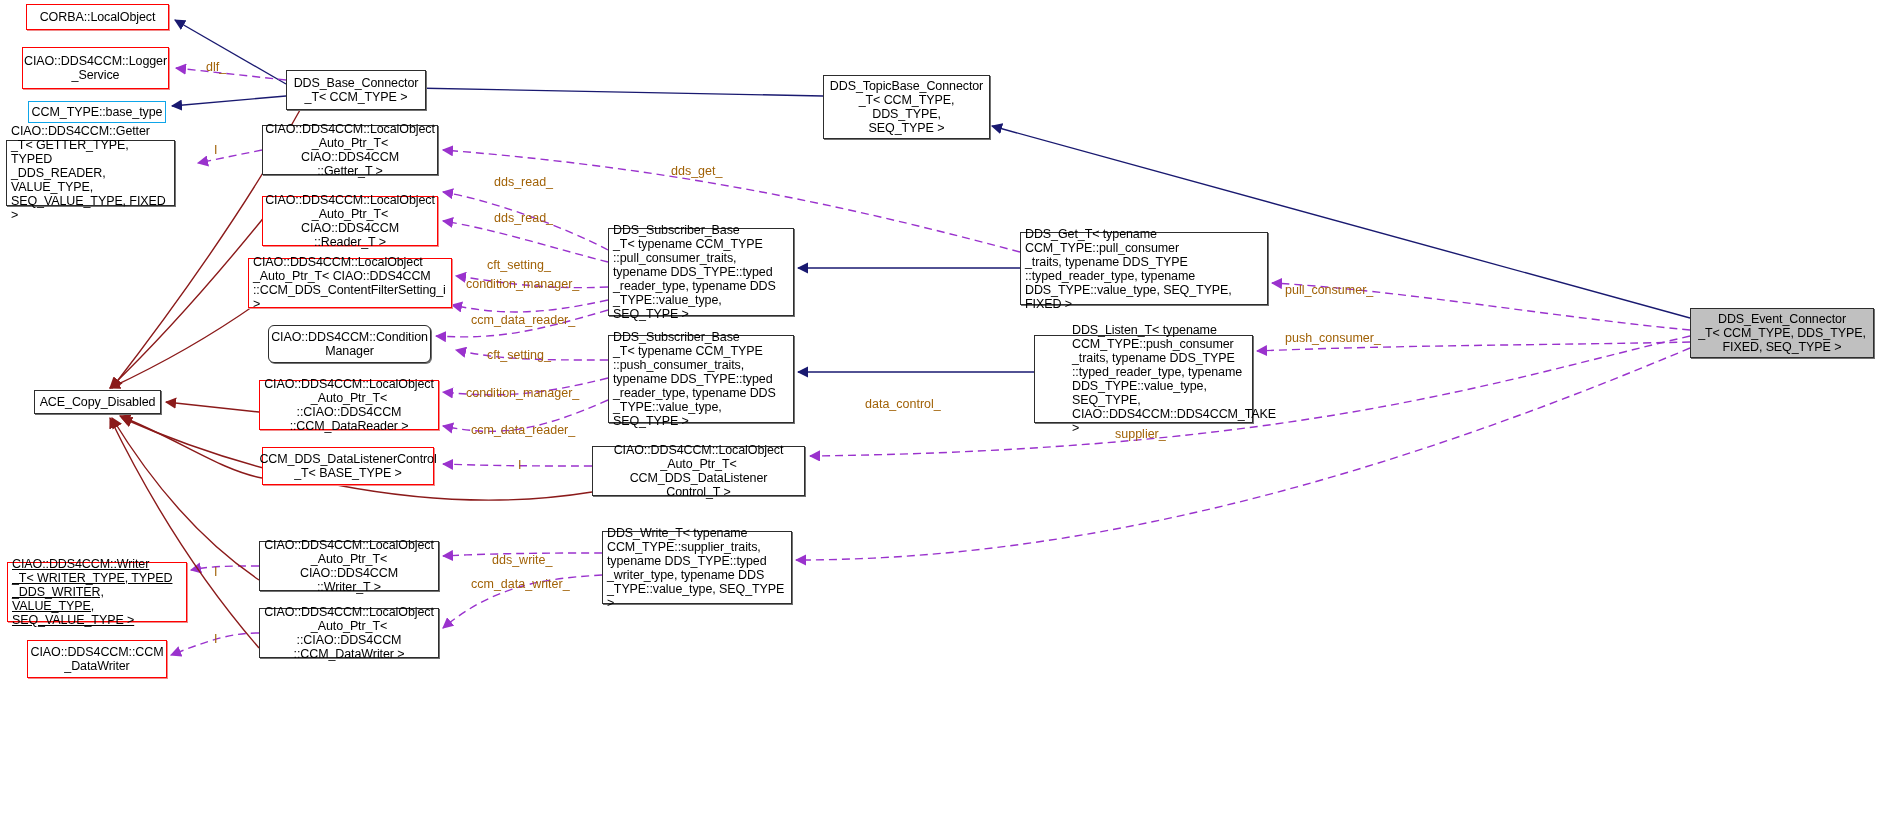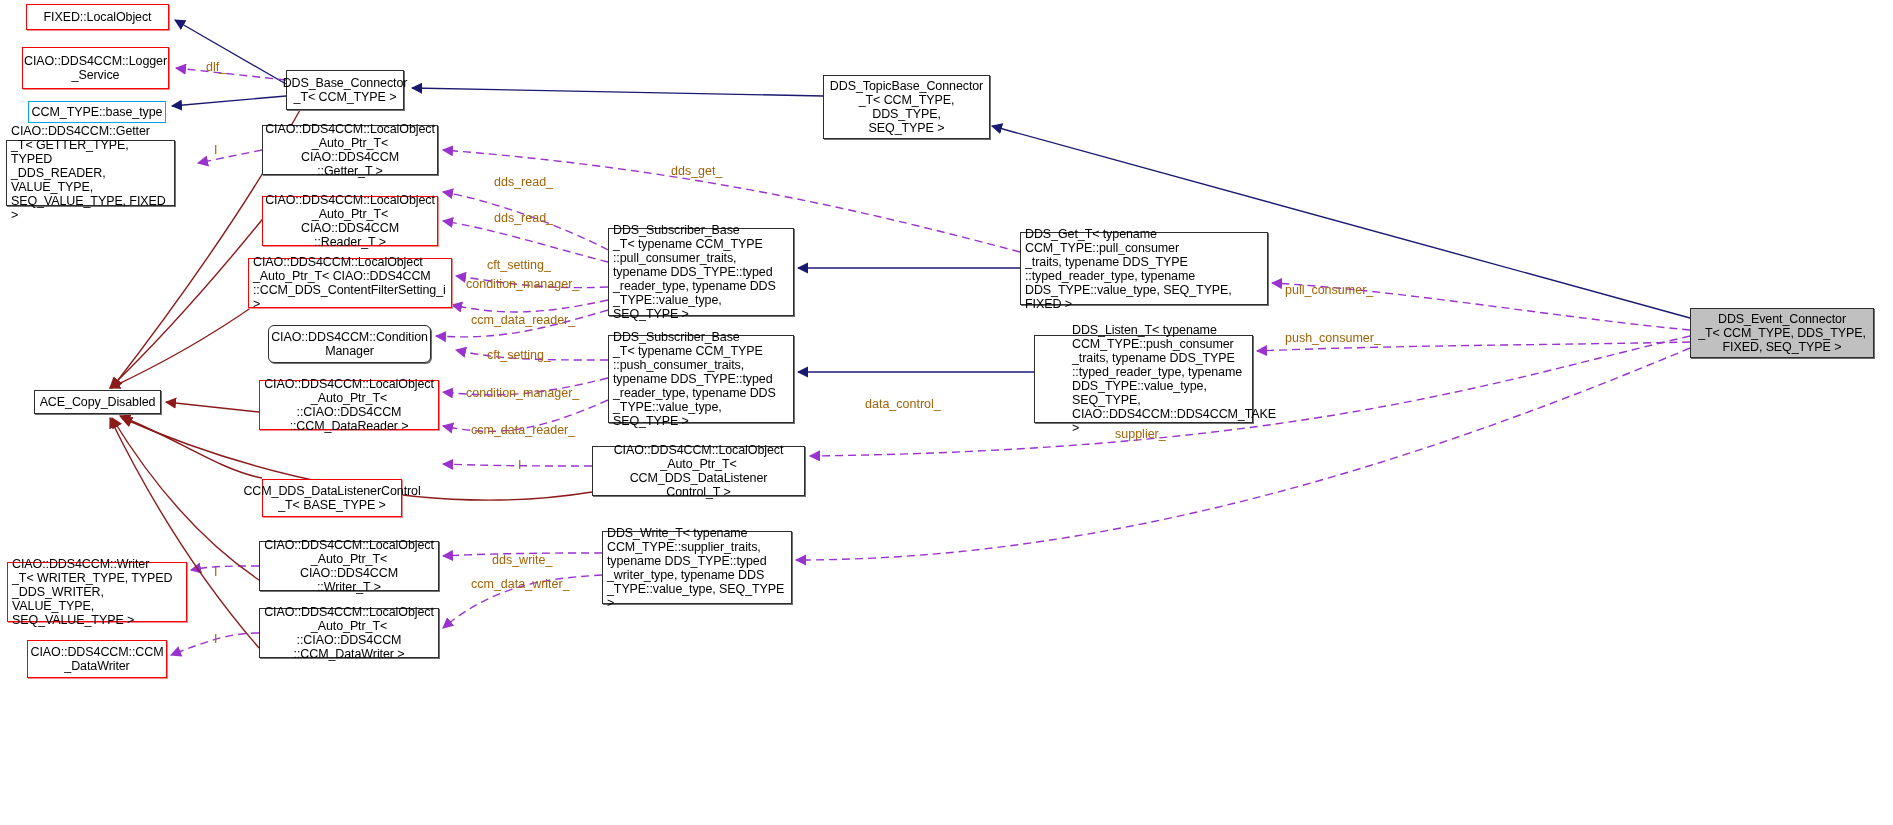--- a/index.html
+++ b/index.html
@@ -71,45 +71,45 @@
       <path d="M278,200 C230,260 170,330 110,388"></path>
       <path d="M262,300 C220,330 170,360 110,388"></path>
       <path d="M259,412 L166,402"></path>
       <path d="M262,478 C220,470 180,440 120,416"></path>
       <path d="M592,492 C420,520 240,470 122,418"></path>
       <path d="M259,580 C200,540 150,480 112,418"></path>
       <path d="M259,648 C200,580 150,500 110,418"></path>
     </g>
   </svg>
 
-  <div class="node b-red" style="left:26px;top:4px;width:143px;height:26px;">FIXED::LocalObject</div>
+  <div class="node b-red" style="left:26px;top:4px;width:143px;height:26px;">CORBA::LocalObject</div>
   <div class="node b-red" style="left:22px;top:47px;width:147px;height:42px;">CIAO::DDS4CCM::Logger
 _Service</div>
   <div class="node b-gray" style="left:28px;top:101px;width:138px;height:22px;">CCM_TYPE::base_type</div>
-  <div class="node b-black" style="left:286px;top:70px;width:118px;height:40px;">DDS_Base_Connector
+  <div class="node b-black" style="left:286px;top:70px;width:140px;height:40px;">DDS_Base_Connector
 _T&lt; CCM_TYPE &gt;</div>
   <div class="node b-black left-al" style="left:6px;top:140px;width:169px;height:66px;">CIAO::DDS4CCM::Getter
 _T&lt; GETTER_TYPE, TYPED
 _DDS_READER, VALUE_TYPE,
  SEQ_VALUE_TYPE, FIXED &gt;</div>
   <div class="node b-black" style="left:262px;top:125px;width:176px;height:50px;">CIAO::DDS4CCM::LocalObject
 _Auto_Ptr_T&lt; CIAO::DDS4CCM
 ::Getter_T &gt;</div>
   <div class="node b-red" style="left:262px;top:196px;width:176px;height:50px;">CIAO::DDS4CCM::LocalObject
 _Auto_Ptr_T&lt; CIAO::DDS4CCM
 ::Reader_T &gt;</div>
   <div class="node b-red left-al" style="left:248px;top:258px;width:204px;height:50px;">CIAO::DDS4CCM::LocalObject
 _Auto_Ptr_T&lt; CIAO::DDS4CCM
 ::CCM_DDS_ContentFilterSetting_i &gt;</div>
   <div class="node b-black" style="left:268px;top:325px;width:163px;height:38px;border-radius:6px;">CIAO::DDS4CCM::Condition
 Manager</div>
   <div class="node b-red" style="left:259px;top:380px;width:180px;height:50px;">CIAO::DDS4CCM::LocalObject
 _Auto_Ptr_T&lt; ::CIAO::DDS4CCM
 ::CCM_DataReader &gt;</div>
-  <div class="node b-red" style="left:262px;top:447px;width:140px;height:38px;margin-top:32px;">CCM_DDS_DataListenerControl
+  <div class="node b-red" style="left:262px;top:447px;width:172px;height:38px;">CCM_DDS_DataListenerControl
 _T&lt; BASE_TYPE &gt;</div>
   <div class="node b-black" style="left:34px;top:390px;width:127px;height:24px;">ACE_Copy_Disabled</div>
   <div class="node b-black left-al" style="left:608px;top:228px;width:186px;height:88px;">DDS_Subscriber_Base
 _T&lt; typename CCM_TYPE
 ::pull_consumer_traits,
  typename DDS_TYPE::typed
 _reader_type, typename DDS
 _TYPE::value_type, SEQ_TYPE &gt;</div>
   <div class="node b-black left-al" style="left:608px;top:335px;width:186px;height:88px;">DDS_Subscriber_Base
 _T&lt; typename CCM_TYPE
@@ -138,21 +138,21 @@
 _traits, typename DDS_TYPE
 ::typed_reader_type, typename
  DDS_TYPE::value_type, SEQ_TYPE,
  CIAO::DDS4CCM::DDS4CCM_TAKE &gt;</div>
   <div class="node b-main" style="left:1690px;top:308px;width:184px;height:50px;">DDS_Event_Connector
 _T&lt; CCM_TYPE, DDS_TYPE,
 FIXED, SEQ_TYPE &gt;</div>
   <div class="node b-black" style="left:259px;top:541px;width:180px;height:50px;">CIAO::DDS4CCM::LocalObject
 _Auto_Ptr_T&lt; CIAO::DDS4CCM
 ::Writer_T &gt;</div>
-  <div class="node b-red left-al" style="left:7px;top:562px;width:180px;height:60px;">CIAO::DDS4CCM::Writer
+  <div class="node b-red left-al" style="left:7px;top:562px;width:180px;height:60px;text-decoration:underline;">CIAO::DDS4CCM::Writer
 _T&lt; WRITER_TYPE, TYPED
 _DDS_WRITER, VALUE_TYPE,
 SEQ_VALUE_TYPE &gt;</div>
   <div class="node b-black" style="left:259px;top:608px;width:180px;height:50px;">CIAO::DDS4CCM::LocalObject
 _Auto_Ptr_T&lt; ::CIAO::DDS4CCM
 ::CCM_DataWriter &gt;</div>
   <div class="node b-red" style="left:27px;top:640px;width:140px;height:38px;">CIAO::DDS4CCM::CCM
 _DataWriter</div>
 
   <div class="elabel" style="left:206px;top:60px;">dlf_</div>

